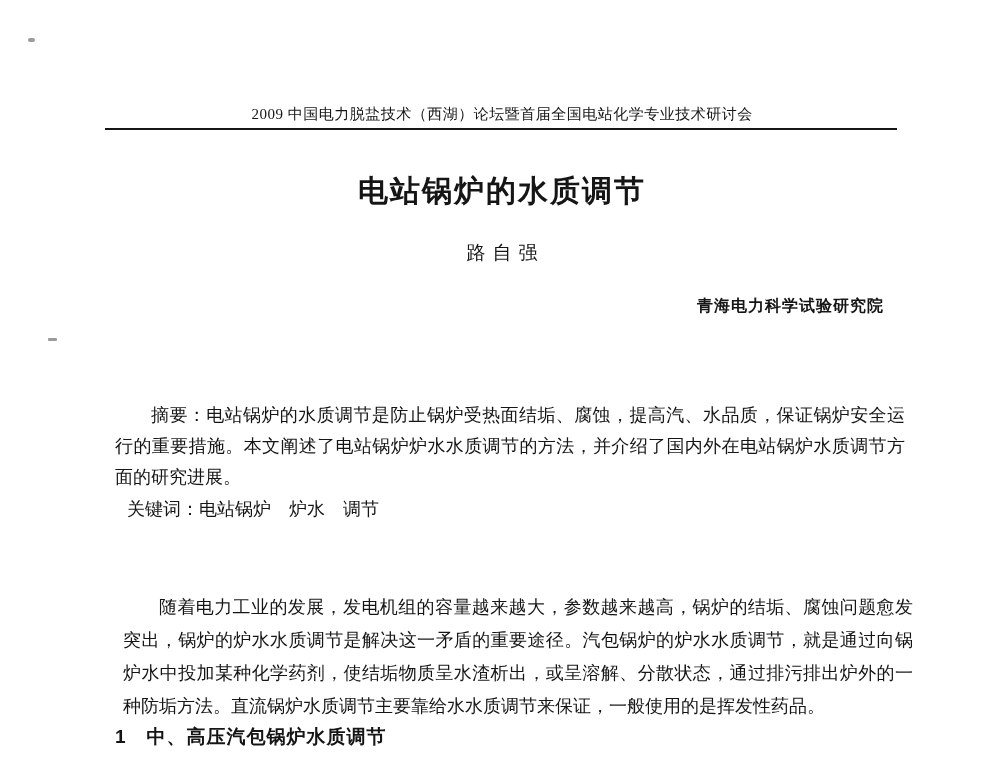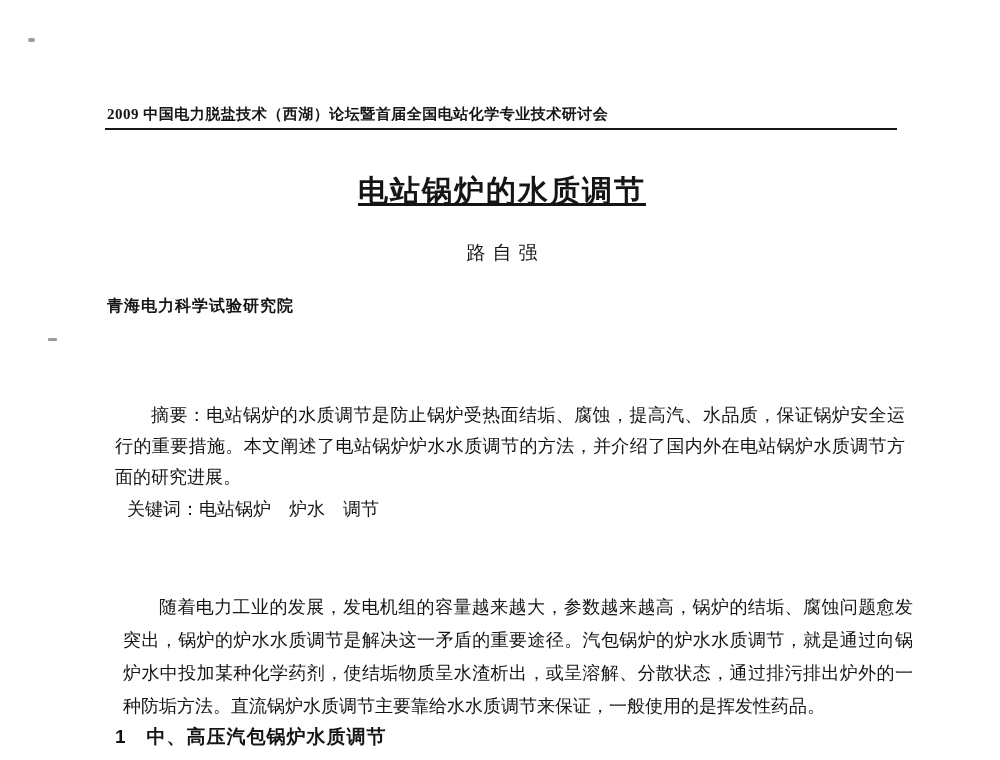--- a/index.html
+++ b/index.html
@@ -15,22 +15,23 @@
     background: #ffffff;
     color: #151515;
     font-family: "Liberation Serif", "DejaVu Serif", serif;
     overflow: hidden;
   }
   .conf-header {
     position: absolute;
     top: 105px;
     left: 107px;
     width: 790px;
+    text-align: center;
     font-size: 15px;
-    font-weight: bold;
+    font-weight: normal;
     letter-spacing: 0.5px;
     white-space: nowrap;
   }
   .header-rule {
     position: absolute;
     top: 128px;
     left: 105px;
     width: 792px;
     height: 2px;
     background: #161616;
@@ -39,38 +40,37 @@
     position: absolute;
     top: 171px;
     left: 107px;
     width: 790px;
     margin: 0;
     text-align: center;
     font-size: 30px;
     font-weight: bold;
     letter-spacing: 2px;
     font-family: "Liberation Sans", "DejaVu Sans", sans-serif;
-    text-decoration: underline;
   }
   .author {
     position: absolute;
     top: 240px;
     left: 107px;
     width: 790px;
     text-align: center;
     font-size: 19px;
     letter-spacing: 7px;
     text-indent: 7px; 
   }
   .affiliation {
     position: absolute;
     top: 296px;
-    left: 107px;
+    left: 94px;
     width: 790px;
-    text-align: left;
+    text-align: right;
     font-size: 16px;
     font-weight: bold;
     letter-spacing: 1px;
   }
   .abstract {
     position: absolute;
     top: 392px;
     left: 107px;
     width: 790px;
     margin: 8px;

